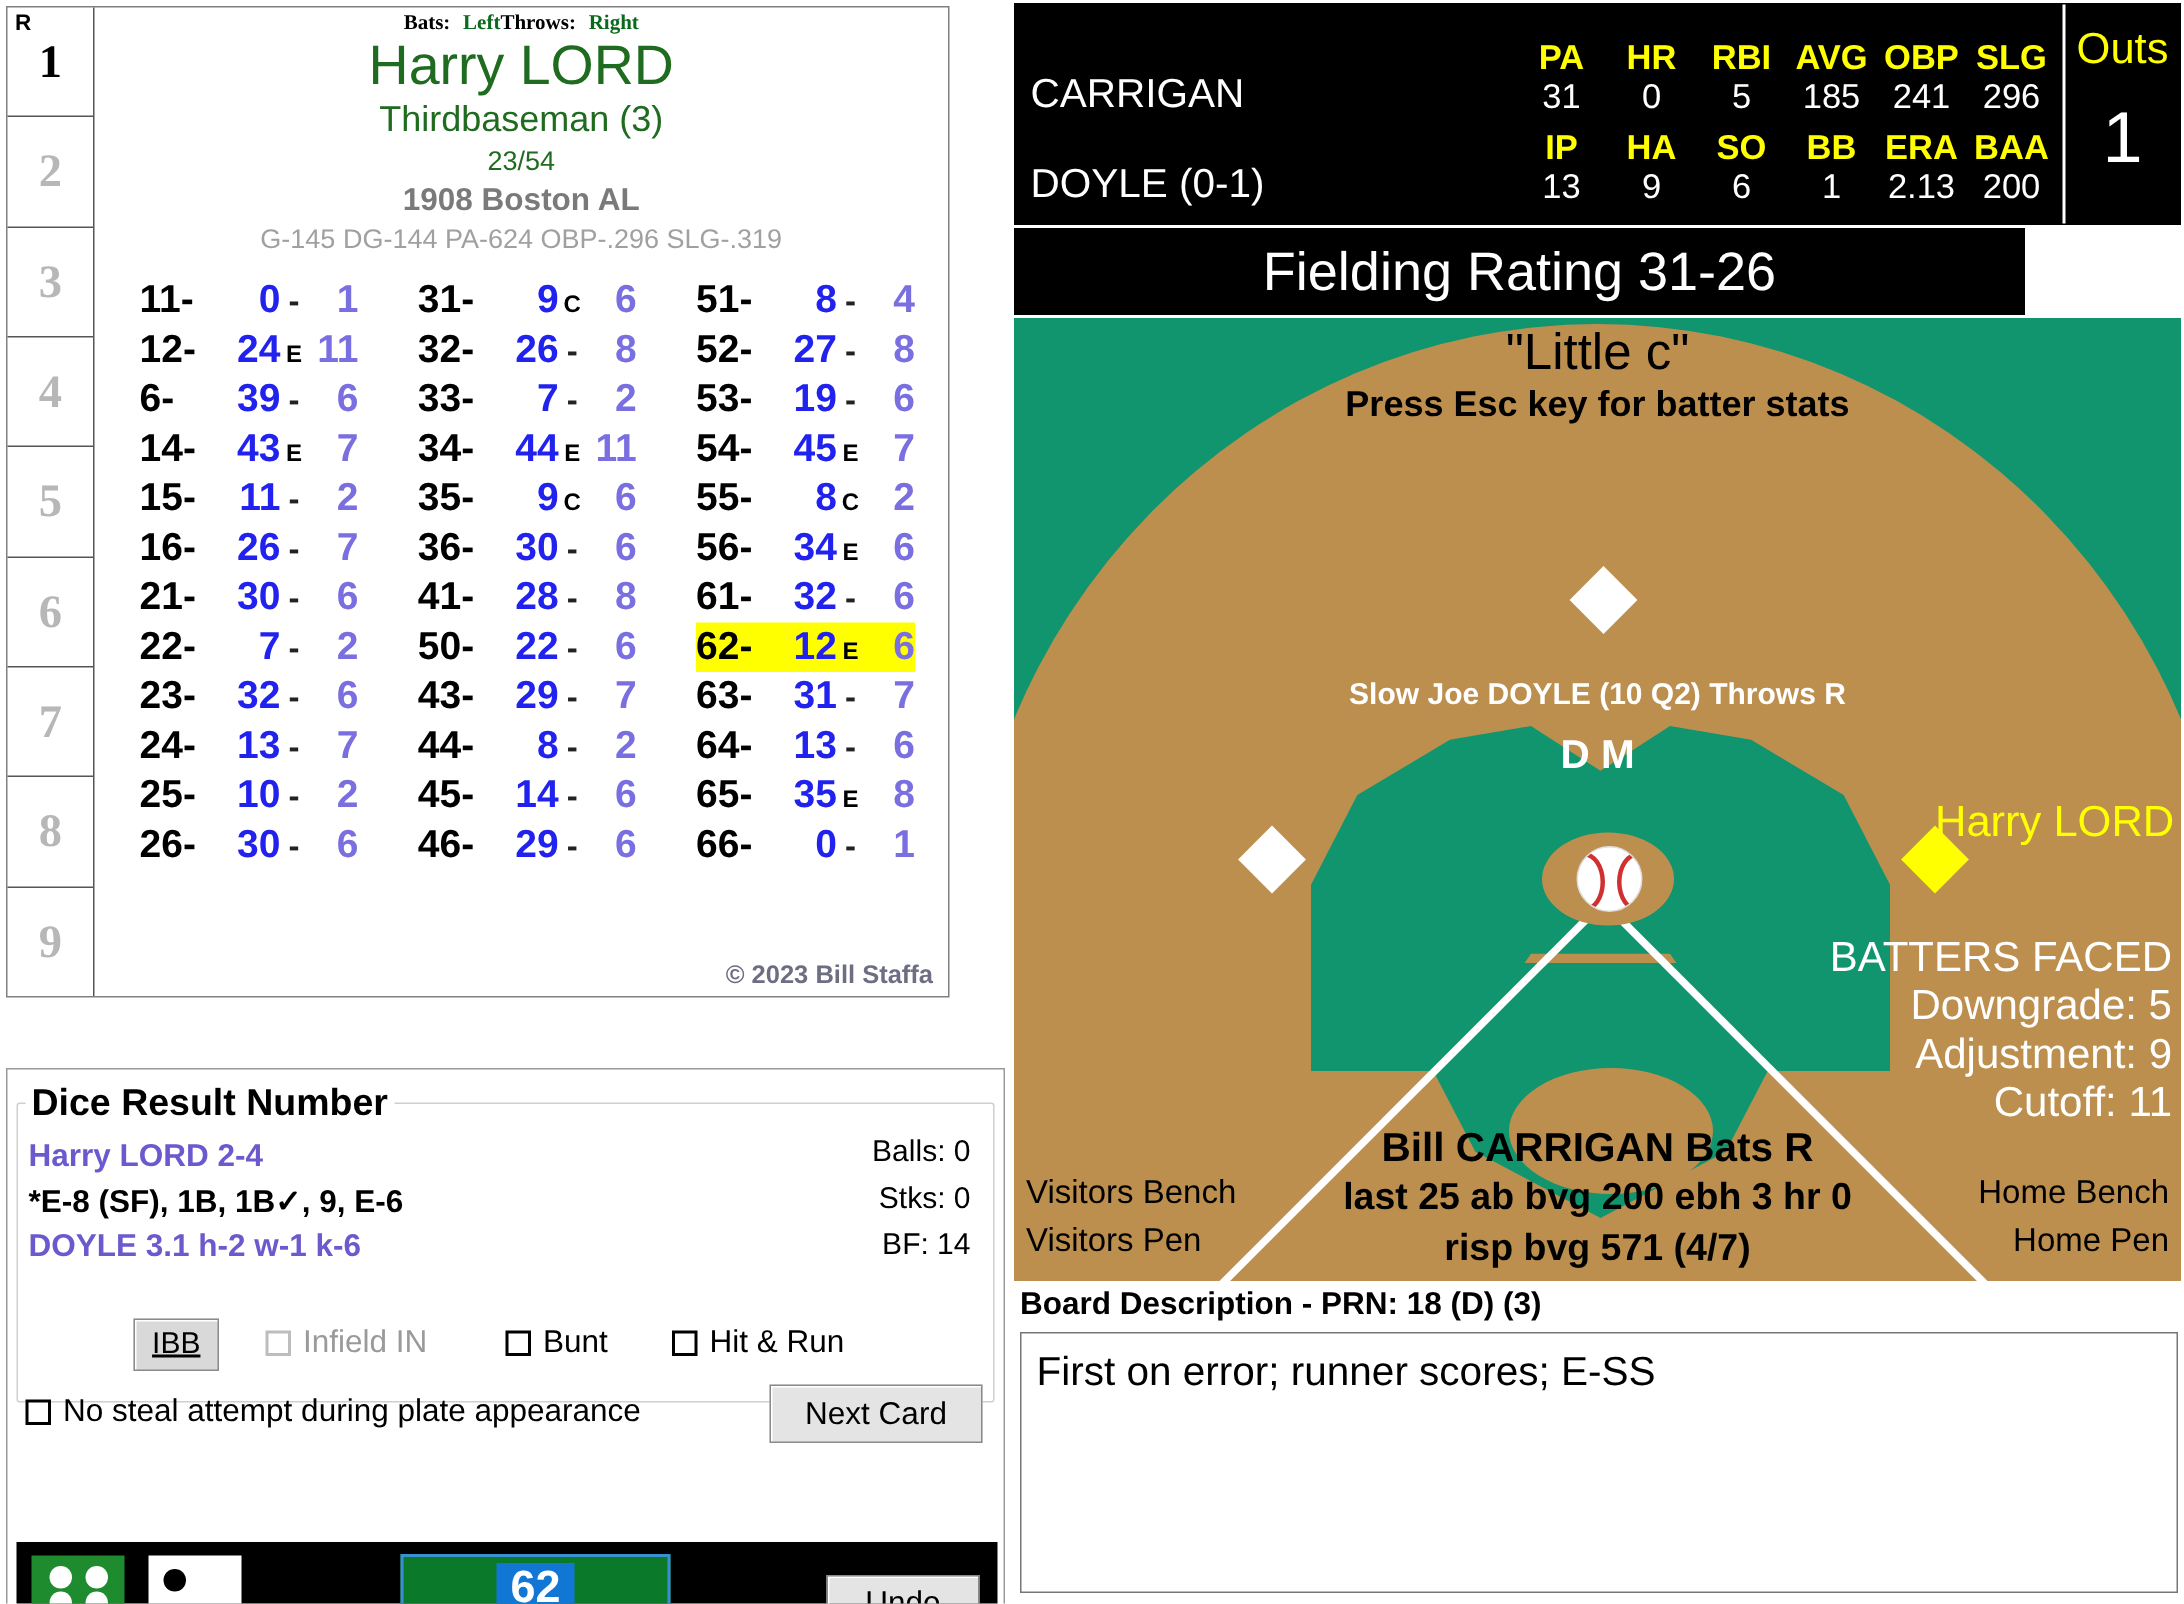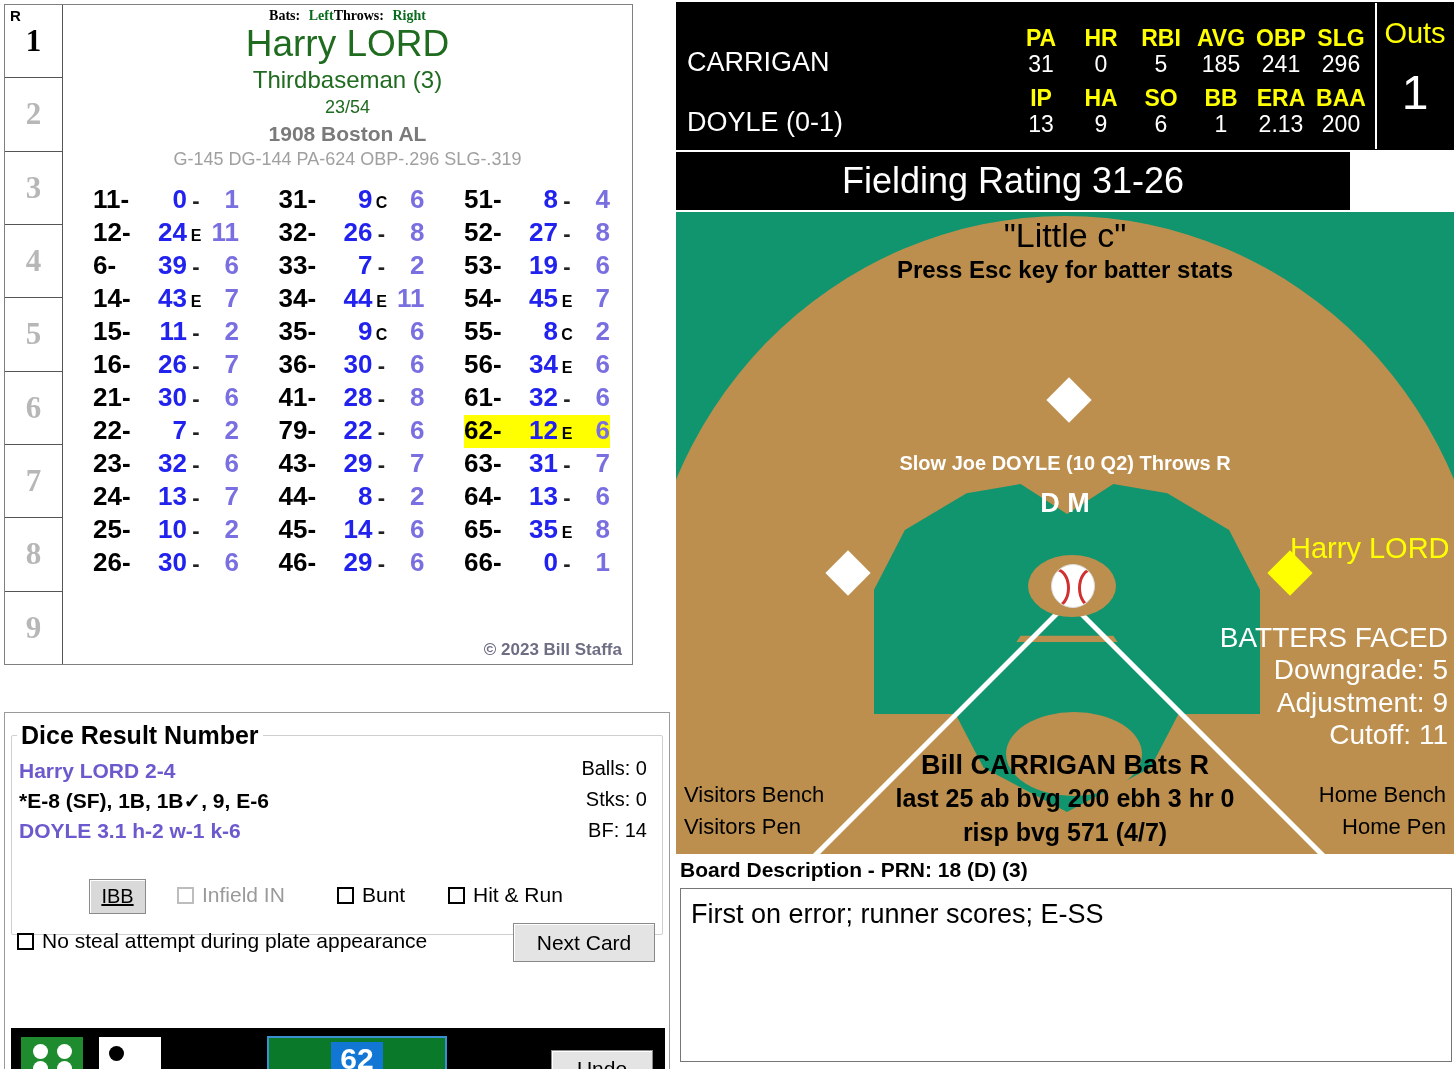--- a/index.html
+++ b/index.html
@@ -307,21 +307,21 @@
               <span class="d-mid dash">-</span>
               <span class="d-tail">6</span>
             </div>
             <div class="drow">
               <span class="d-key">41-</span>
               <span class="d-num">28</span>
               <span class="d-mid dash">-</span>
               <span class="d-tail">8</span>
             </div>
             <div class="drow">
-              <span class="d-key">79-</span>
+              <span class="d-key">50-</span>
               <span class="d-num">22</span>
               <span class="d-mid dash">-</span>
               <span class="d-tail">6</span>
             </div>
             <div class="drow">
               <span class="d-key">43-</span>
               <span class="d-num">29</span>
               <span class="d-mid dash">-</span>
               <span class="d-tail">7</span>
             </div>

